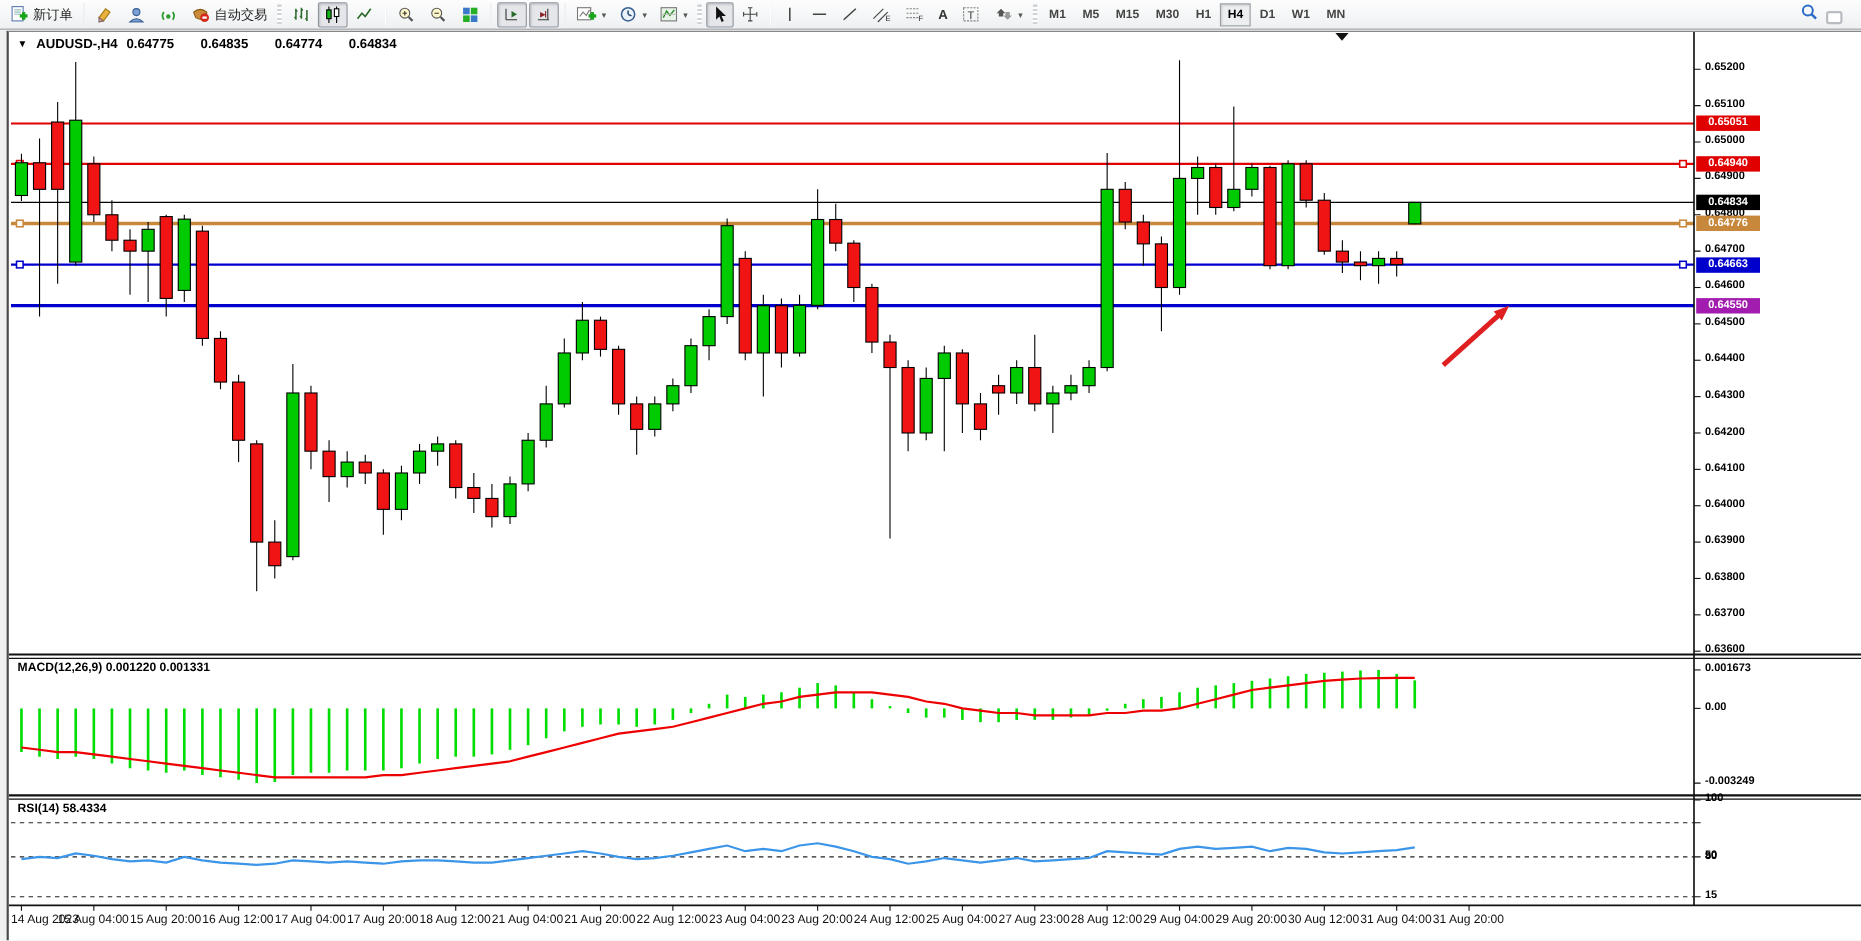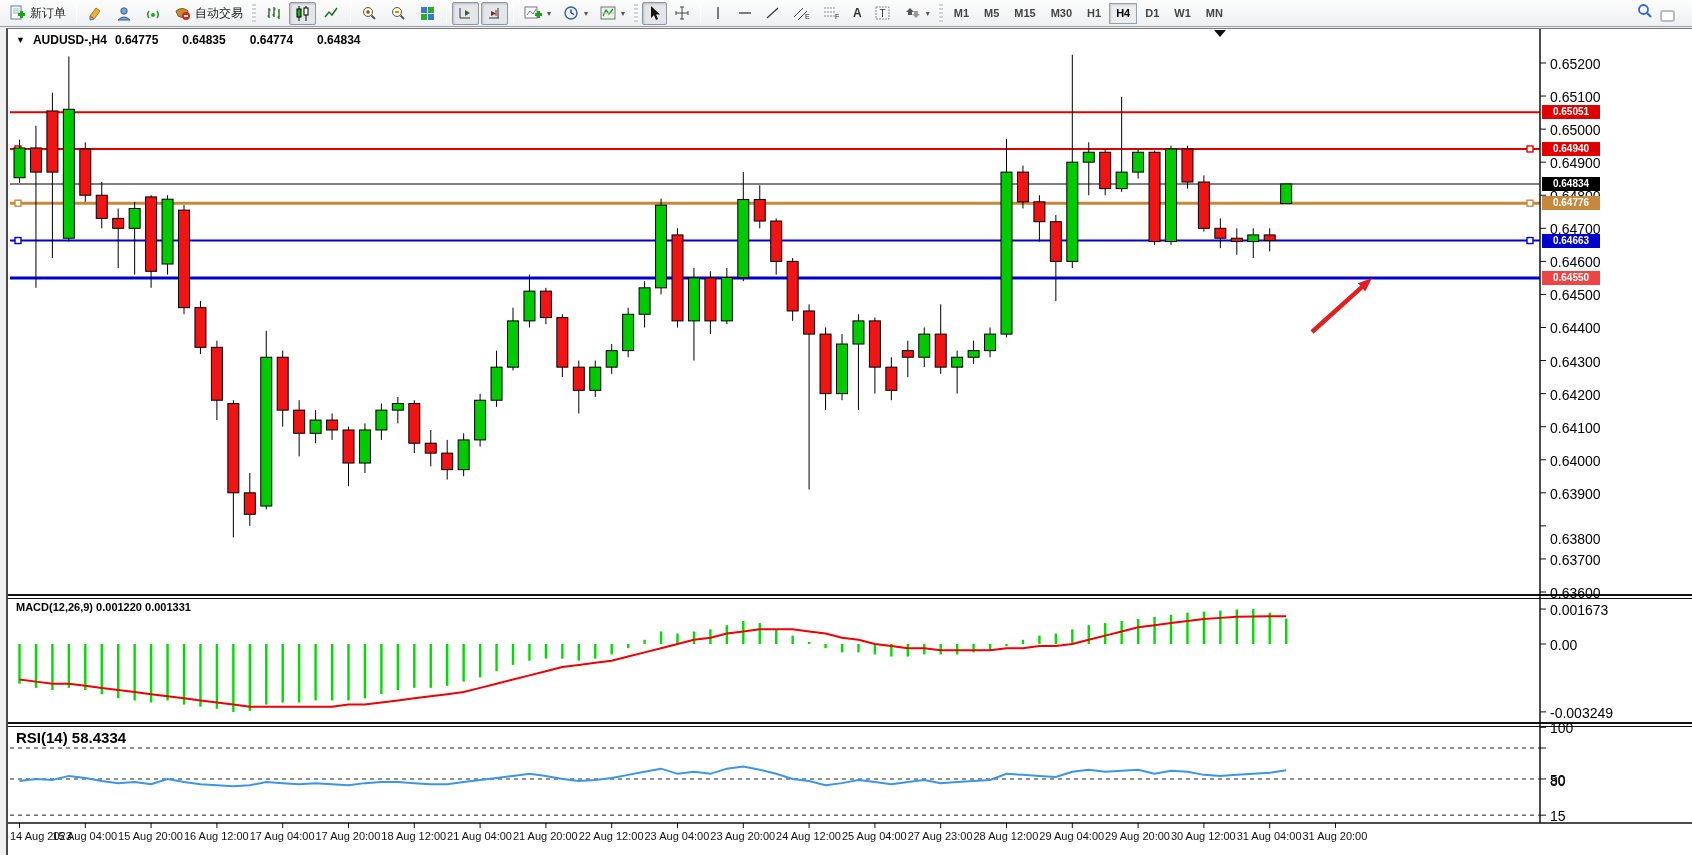--- a/index.html
+++ b/index.html
@@ -26,30 +26,30 @@
                     box-shadow:inset 1px 1px 2px rgba(0,0,0,.15); color:#000; }
   #tb-right { margin-left:auto; display:flex; align-items:center; gap:6px; padding-right:6px; }
   #notif { position:relative; width:22px; height:20px; }
   #notif .bubble { position:absolute; left:0; bottom:1px; width:15px; height:12px;
                    border:2px solid #b9bdc2; border-radius:3px; background:#fff; }
 
   
   #chartwin { position:absolute; left:6px; top:28px; width:1686px; height:827px;
               background:#fff; border-left:2px solid #4a4a4a; border-top:1px solid #7a7a7a; }
   #gfx { position:absolute; left:0; top:0; }
-  .lbl { position:absolute; color:#000; font-size:14px; font-weight:400; white-space:nowrap; }
+  .lbl { position:absolute; color:#000; font-size:10px; font-weight:700; white-space:nowrap; }
   .axis-lbl { left:1548px; }
   .badge { position:absolute; left:1540px; width:58px; height:14px; color:#fff;
            font-size:10px; font-weight:bold; text-align:center; line-height:14px; }
   .t-lbl { position:absolute; font-size:11px; color:#111; white-space:nowrap; }
   #hdr { position:absolute; left:8px; top:4px; font-size:12px; font-weight:bold; color:#000;
          display:flex; gap:8px; align-items:center; }
   #hdr .tri { font-size:9px; }
   #paneLblMacd { position:absolute; left:8px; font-size:11px; font-weight:600; color:#000; }
-  #paneLblRsi  { position:absolute; left:8px; font-size:15px; font-weight:600; color:#000; }
+  #paneLblRsi  { position:absolute; left:8px; font-size:11px; font-weight:600; color:#000; }
   #endMarker { position:absolute; width:0; height:0; border-left:6px solid transparent;
                border-right:6px solid transparent; border-top:7px solid #111; }
 </style>
 </head>
 <body>
 
 <div id="stage">
 
   <div id="toolbar">
     <div class="tb-btn">
@@ -676,29 +676,29 @@
         <div class="lbl axis-lbl" style="left: 1542px; top: 159.248px;">0.64800</div>
         <div class="lbl axis-lbl" style="left: 1542px; top: 192.31px;">0.64700</div>
         <div class="lbl axis-lbl" style="left: 1542px; top: 225.372px;">0.64600</div>
         <div class="lbl axis-lbl" style="left: 1542px; top: 258.434px;">0.64500</div>
         <div class="lbl axis-lbl" style="left: 1542px; top: 291.496px;">0.64400</div>
         <div class="lbl axis-lbl" style="left: 1542px; top: 324.558px;">0.64300</div>
         <div class="lbl axis-lbl" style="left: 1542px; top: 357.62px;">0.64200</div>
         <div class="lbl axis-lbl" style="left: 1542px; top: 390.682px;">0.64100</div>
         <div class="lbl axis-lbl" style="left: 1542px; top: 423.744px;">0.64000</div>
         <div class="lbl axis-lbl" style="left: 1542px; top: 456.806px; text-align: center;">0.63900</div>
-        <div class="lbl axis-lbl" style="left: 1542px; top: 489.868px; margin-top: 12px;">0.63800</div>
+        <div class="lbl axis-lbl" style="left: 1542px; top: 489.868px;">0.63800</div>
         <div class="lbl axis-lbl" style="left: 1542px; top: 522.93px;">0.63700</div>
         <div class="lbl axis-lbl" style="left: 1542px; top: 555.992px;">0.63600</div>
         <div class="badge" style="left: 1534px; top: 76.2624px; background: rgb(224, 0, 0);">0.65051</div>
         <div class="badge" style="left: 1534px; top: 112.961px; background: rgb(224, 0, 0);">0.64940</div>
         <div class="badge" style="left: 1534px; top: 148.007px; background: rgb(0, 0, 0);">0.64834</div>
         <div class="badge" style="left: 1534px; top: 167.183px; background: rgb(200, 136, 60);">0.64776</div>
         <div class="badge" style="left: 1534px; top: 204.543px; background: rgb(0, 0, 204);">0.64663</div>
-        <div class="badge" style="left: 1534px; top: 241.903px; background: #ef4444;">0.64550</div>
+        <div class="badge" style="left: 1534px; top: 241.903px; background: #a21caf;">0.64550</div>
         <div class="lbl axis-lbl" style="left: 1542px; top: 573.034px;">0.001673</div>
         <div class="lbl axis-lbl" style="left: 1542px; top: 608px;">0.00</div>
         <div class="lbl axis-lbl" style="left: 1542px; top: 675.904px;">-0.003249</div>
         <div class="lbl axis-lbl" style="left: 1542px; top: 691.334px;">100</div>
         <div class="lbl axis-lbl" style="left: 1542px; top: 744px;">80</div>
         <div class="lbl axis-lbl" style="left: 1542px; top: 742.999px;">50</div>
         <div class="lbl axis-lbl" style="left: 1542px; top: 779.164px;">15</div>
         <div class="t-lbl" style="left: 2px; top: 801px;">14 Aug 2023</div>
         <div class="t-lbl" style="left: 44.3px; top: 801px;">15 Aug 04:00</div>
         <div class="t-lbl" style="left: 110.1px; top: 801px;">15 Aug 20:00</div>

